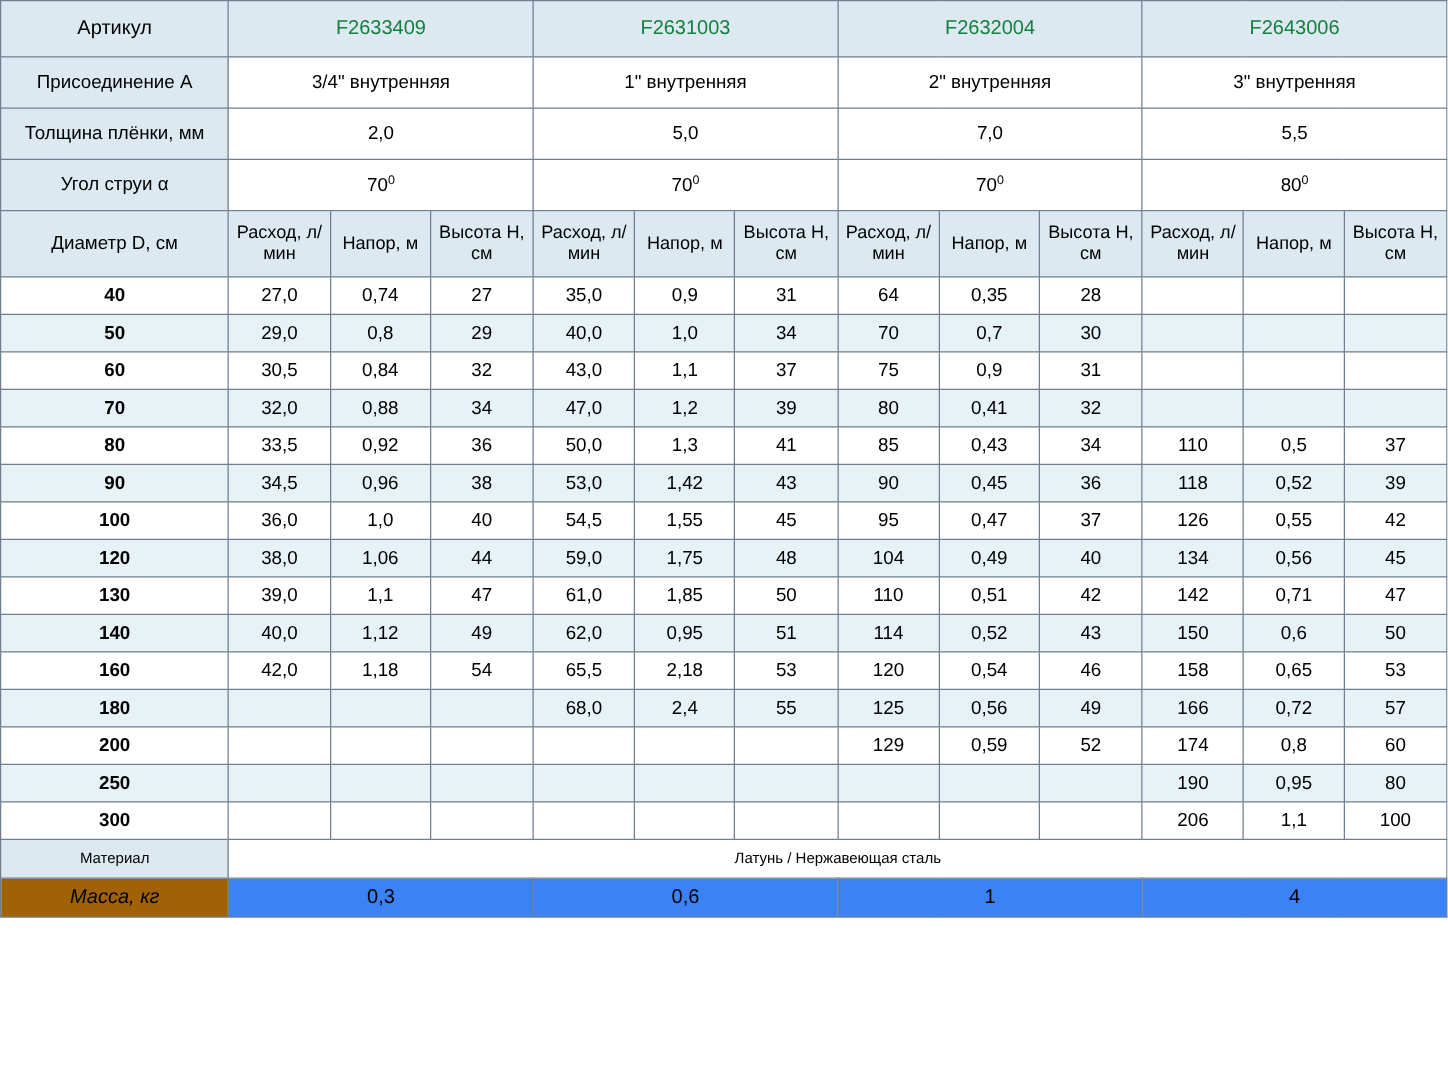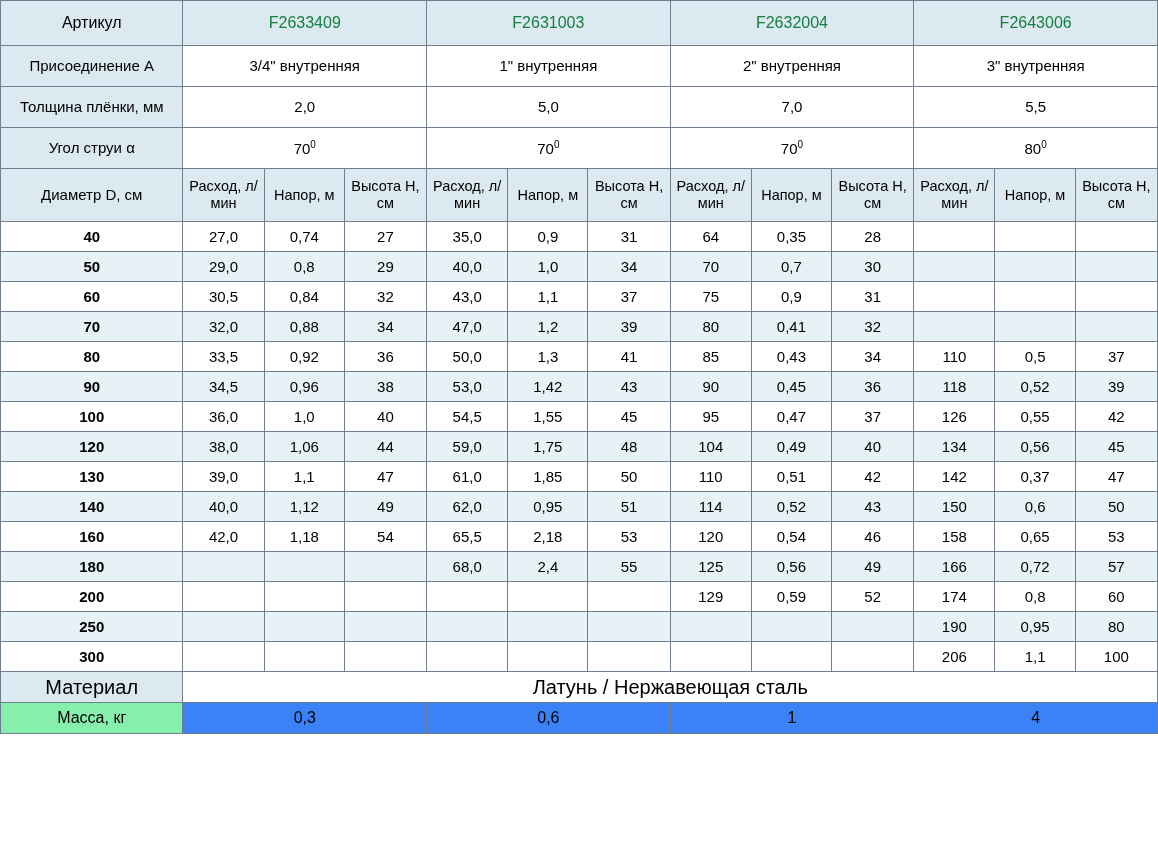--- a/index.html
+++ b/index.html
@@ -79,34 +79,35 @@
     background: #ffffff;
     font-weight: bold;
   }
   .data-row.alt td.dlabel {
     background: #e7f2f7;
     font-weight: bold;
   }
   .material-row td {
     height: 30px;
     font-weight: bold;
-    font-size: 20px;
+    font-size: 12px;
     background: #ffffff;
   }
   .material-row td.label-cell {
     background: #dce9f1;
   }
   .mass-row td {
     height: 30px;
     font-weight: bold;
     font-size: 16px;
     background: #3b82f6;
   }
   .mass-row td.label-cell {
-    background: #86efac;
+    background: #a16207;
+    font-style: italic;
   }
   sup {
     font-size: 10px;
     vertical-align: super;
   }
   .empty {
     background: #ffffff;
   }
 </style>
 </head>
@@ -300,21 +301,21 @@
         <td>39,0</td>
         <td>1,1</td>
         <td>47</td>
         <td>61,0</td>
         <td>1,85</td>
         <td>50</td>
         <td>110</td>
         <td>0,51</td>
         <td>42</td>
         <td>142</td>
-        <td>0,37</td>
+        <td>0,71</td>
         <td>47</td>
       </tr>
       <tr class="data-row alt">
         <td class="dlabel">140</td>
         <td>40,0</td>
         <td>1,12</td>
         <td>49</td>
         <td>62,0</td>
         <td>0,95</td>
         <td>51</td>

